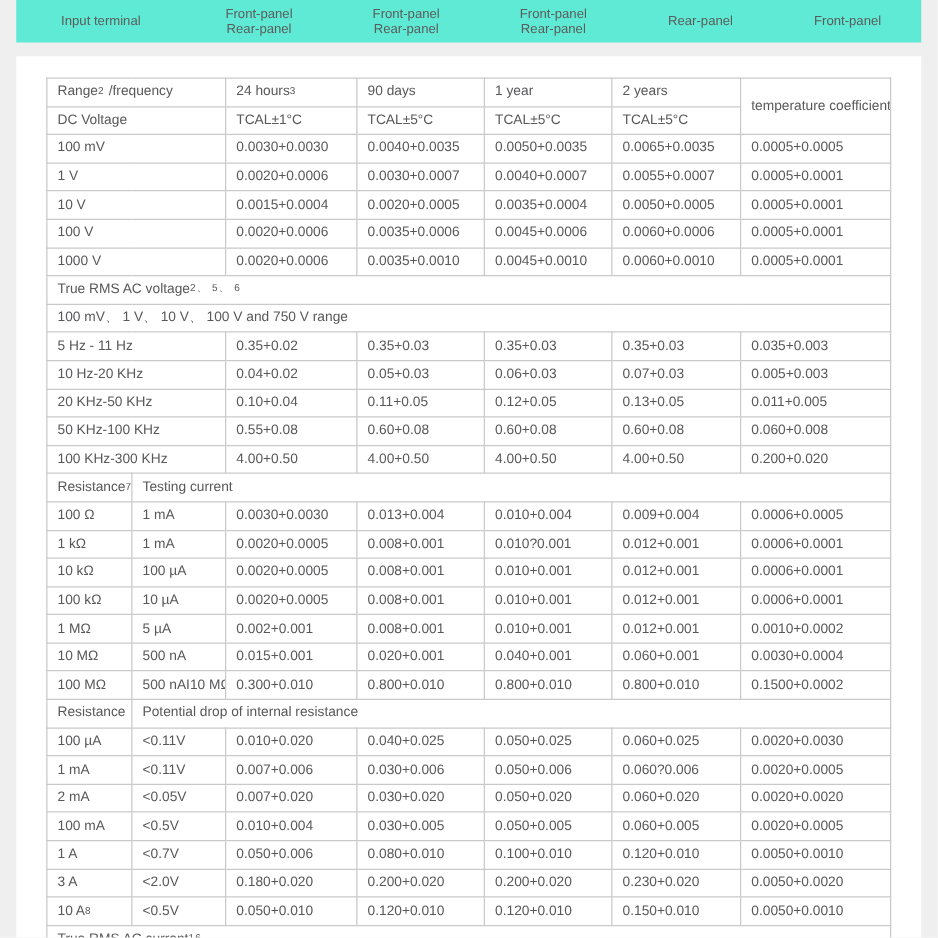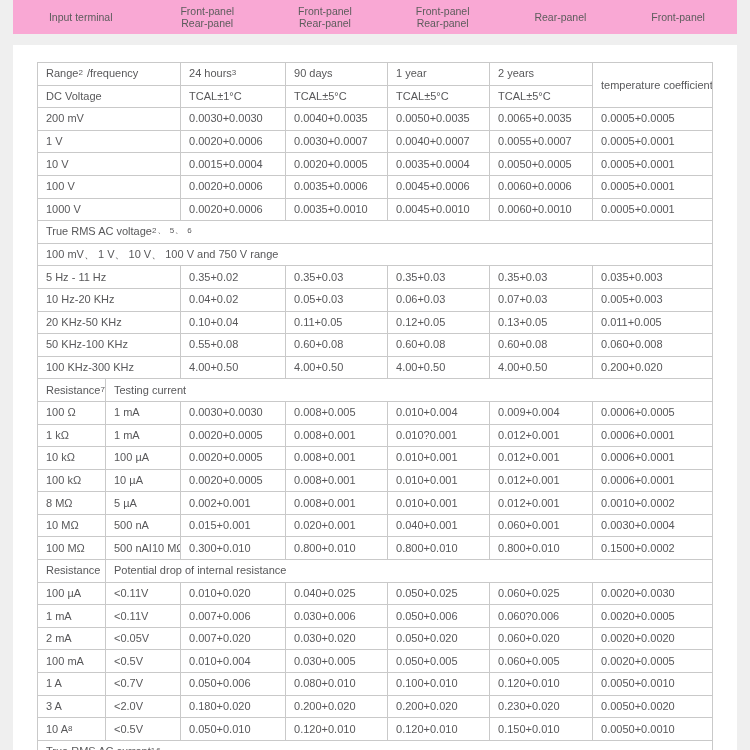--- a/index.html
+++ b/index.html
@@ -11,21 +11,21 @@
     background: #efefef;
     font-family: "Liberation Sans", "DejaVu Sans", sans-serif;
   }
   .page { position: relative; width: 750px; height: 750px; }
 
   
   .top-strip {
     position: absolute;
     top: 0; left: 13px; right: 13px;
     height: 34px;
-    background: #f9a8d4;
+    background: #5eead4;
     display: flex;
     align-items: stretch;
   }
   .strip-cell {
     flex: 1 1 0;
     display: flex;
     flex-direction: column;
     justify-content: center;
     text-align: center;
     font-size: 10.5px;
@@ -104,21 +104,21 @@
             <td rowspan="2">temperature coefficient/°C </td>
           </tr>
           <tr>
             <td colspan="2">DC Voltage</td>
             <td>TCAL±1°C</td>
             <td>TCAL±5°C</td>
             <td>TCAL±5°C</td>
             <td>TCAL±5°C</td>
           </tr>
           <tr>
-            <td colspan="2">200 mV</td>
+            <td colspan="2">100 mV</td>
             <td>0.0030+0.0030</td>
             <td>0.0040+0.0035</td>
             <td>0.0050+0.0035</td>
             <td>0.0065+0.0035</td>
             <td>0.0005+0.0005</td>
           </tr>
           <tr>
             <td colspan="2">1 V</td>
             <td>0.0020+0.0006</td>
             <td>0.0030+0.0007</td>
@@ -197,21 +197,21 @@
             <td>0.200+0.020</td>
           </tr>
           <tr>
             <td>Resistance<sup>7</sup></td>
             <td colspan="6">Testing current</td>
           </tr>
           <tr>
             <td>100 Ω</td>
             <td>1 mA</td>
             <td>0.0030+0.0030</td>
-            <td>0.008+0.005</td>
+            <td>0.013+0.004</td>
             <td>0.010+0.004</td>
             <td>0.009+0.004</td>
             <td>0.0006+0.0005</td>
           </tr>
           <tr>
             <td>1 kΩ</td>
             <td>1 mA</td>
             <td>0.0020+0.0005</td>
             <td>0.008+0.001</td>
             <td>0.010?0.001</td>
@@ -230,21 +230,21 @@
           <tr>
             <td>100 kΩ</td>
             <td>10 µA</td>
             <td>0.0020+0.0005</td>
             <td>0.008+0.001</td>
             <td>0.010+0.001</td>
             <td>0.012+0.001</td>
             <td>0.0006+0.0001</td>
           </tr>
           <tr>
-            <td>8 MΩ</td>
+            <td>1 MΩ</td>
             <td>5 µA</td>
             <td>0.002+0.001</td>
             <td>0.008+0.001</td>
             <td>0.010+0.001</td>
             <td>0.012+0.001</td>
             <td>0.0010+0.0002</td>
           </tr>
           <tr>
             <td>10 MΩ</td>
             <td>500 nA</td>

